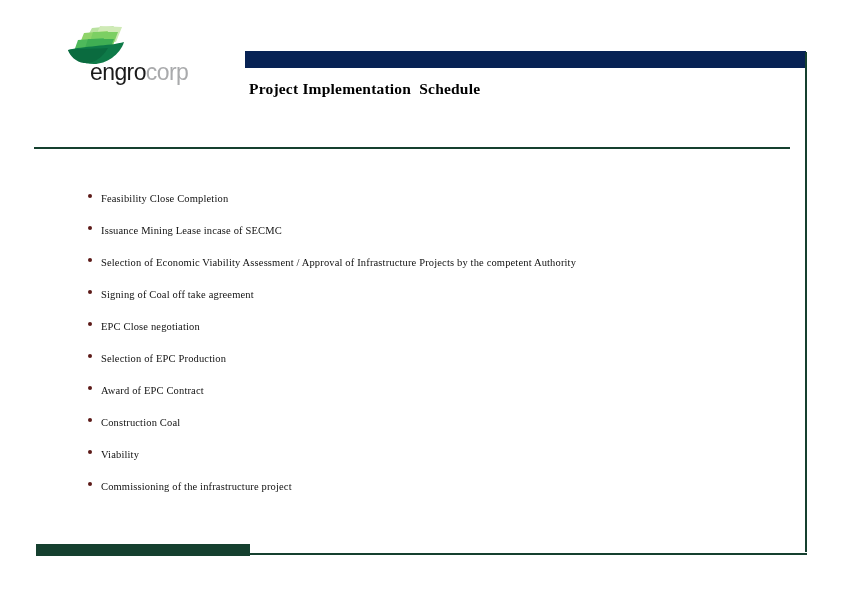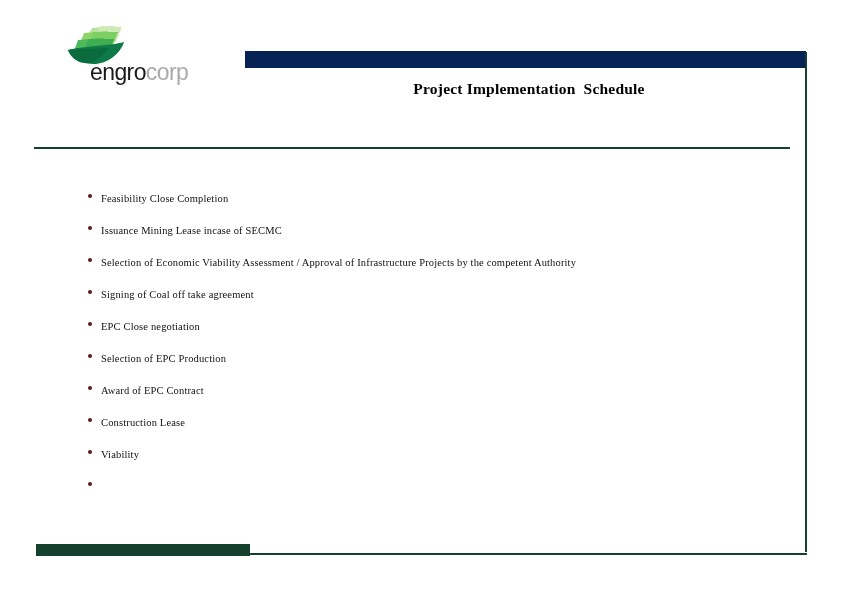--- a/index.html
+++ b/index.html
@@ -66,21 +66,20 @@
     position: absolute;
     left: 249px;
     top: 80px;
     width: 560px;
     font-family: "Liberation Serif", "DejaVu Serif", serif;
     font-weight: bold;
     font-size: 15.5px;
     color: #000000;
     letter-spacing: 0.2px;
     white-space: pre;
-    text-align: center;
   }
 
   
   #rule-top {
     position: absolute;
     left: 34px;
     top: 147px;
     width: 756px;
     height: 2px;
     background: #15402f;
@@ -220,24 +219,25 @@
     <div class="bullet-item">
       <span class="bullet-dot"></span>
       <span class="bullet-label">Selection of EPC Production</span>
     </div>
     <div class="bullet-item">
       <span class="bullet-dot"></span>
       <span class="bullet-label">Award of EPC Contract</span>
     </div>
     <div class="bullet-item">
       <span class="bullet-dot"></span>
-      <span class="bullet-label">Construction Lease</span>
+      <span class="bullet-label">Construction Coal</span>
     </div>
     <div class="bullet-item">
       <span class="bullet-dot"></span>
       <span class="bullet-label">Viability</span>
     </div>
     <div class="bullet-item">
       <span class="bullet-dot"></span>
+      <span class="bullet-label">Commissioning of the infrastructure project</span>
     </div>
   </div>
 
 </div>
 
 </body></html>

